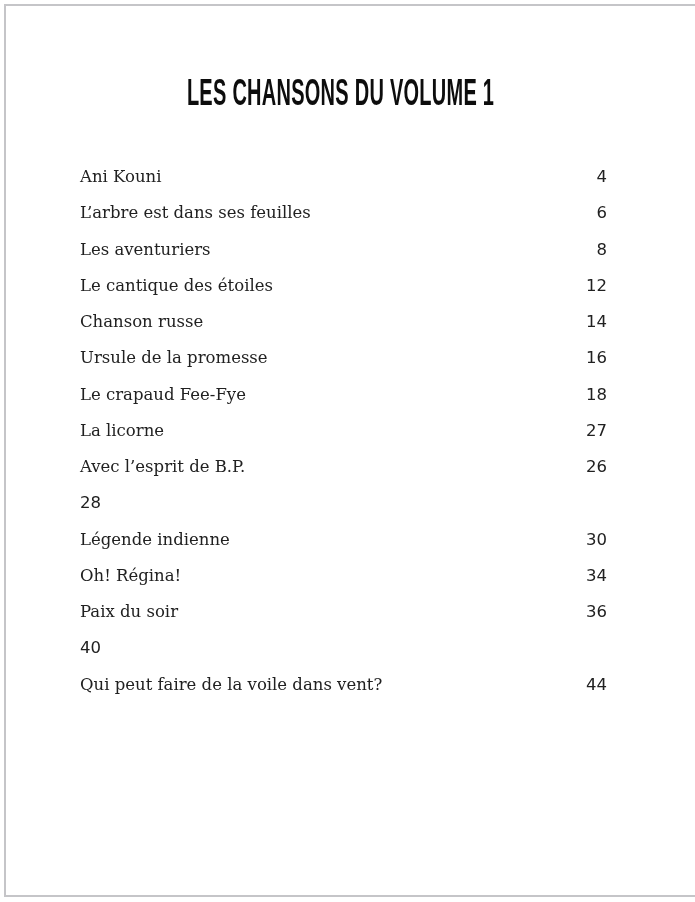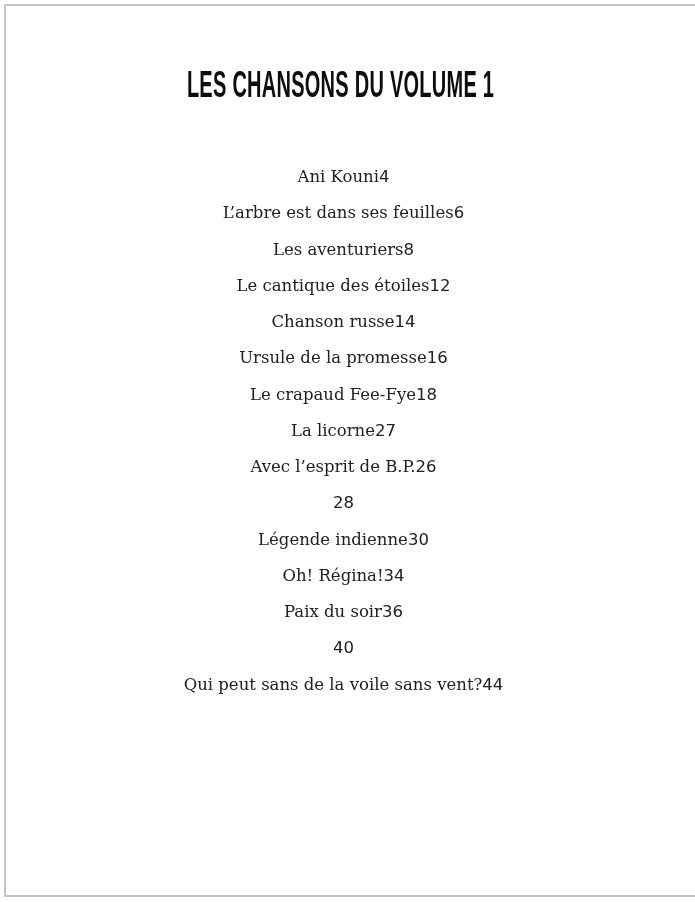--- a/index.html
+++ b/index.html
@@ -14,21 +14,21 @@
     position: absolute;
     top: 4px;
     left: 4px;
     width: 701px;   
     height: 893px;
     border: 2px solid #c5c5c8;
     background: #ffffff;
   }
   .title {
     position: absolute;
-    top: 65px;
+    top: 73px;
     left: 0;
     width: 682px;
     text-align: center;
     white-space: nowrap;
   }
   .title-inner {
     display: inline-block;
     font-family: "Liberation Sans", sans-serif;
     font-weight: 700;
     font-size: 37px;
@@ -39,21 +39,21 @@
     transform-origin: 50% 50%;
   }
   .toc {
     position: absolute;
     top: 166px;
     left: 80px;
     width: 527px;
   }
   .toc-row {
     display: flex;
-    justify-content: center;
+    justify-content: space-between;
     align-items: baseline;
     height: 36.25px;
   }
   .toc-title {
     font-family: "DejaVu Serif", serif;
     font-size: 16.5px;
     line-height: 22px;
     color: #212121;
   }
   .toc-page {
@@ -138,16 +138,16 @@
     <span class="toc-title">Paix du soir</span>
     <span class="toc-page">36</span>
   </div>
 
   <div class="toc-row">
     <span class="toc-page">40</span>
   </div>
 
 
   <div class="toc-row">
-    <span class="toc-title">Qui peut sans de la voile sans vent?</span>
+    <span class="toc-title">Qui peut faire de la voile dans vent?</span>
     <span class="toc-page">44</span>
   </div>
 </div>
 
 </body></html>

